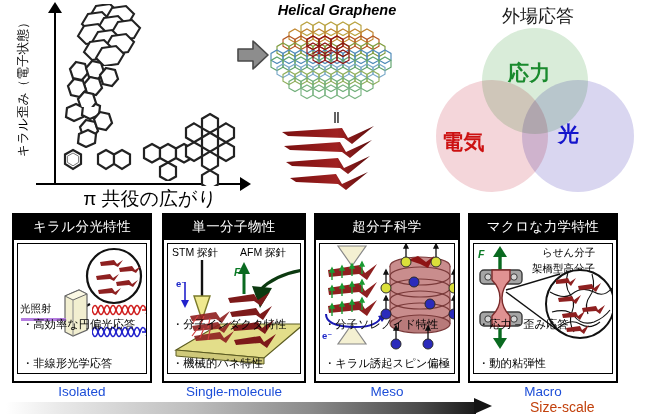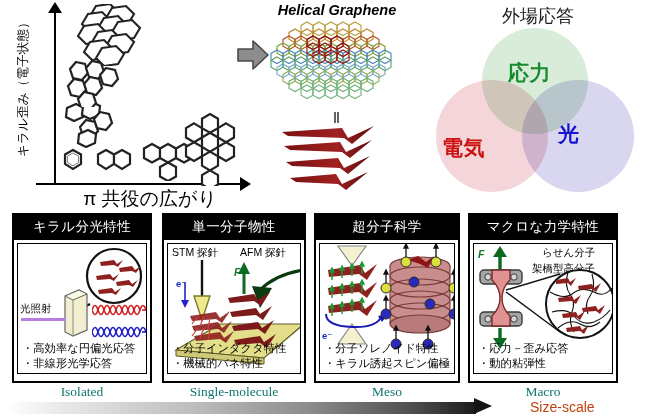--- a/index.html
+++ b/index.html
@@ -55,22 +55,22 @@
   .venn-circle{position:absolute;border-radius:50%;mix-blend-mode:multiply;}
   .venn-label{position:absolute;font-size:21px;font-weight:bold;letter-spacing:.5px;}
 
   
   .panel{position:absolute;top:213px;border:2.5px solid #000;background:#fff;box-sizing:border-box;}
   .panel-head{background:#000;color:#fff;text-align:center;font-size:13.5px;
       padding:3px 0 4px;letter-spacing:.4px;}
   .panel-body{position:relative;height:129px;background:#fff;overflow:hidden;
       margin:3px;border:1px solid #000;}
   .bullets{position:absolute;left:4px;bottom:2px;font-size:11.3px;line-height:1.35;color:#000;}
-  .bullets div{white-space:nowrap;}
-  .scale-label{position:absolute;top:384px;text-align:center;font-size:13.5px;color:#0f766e;font-family:Liberation Serif, serif;}
+  .bullets div{white-space:nowrap;margin-top:24px;}
+  .scale-label{position:absolute;top:384px;text-align:center;font-size:13.5px;color:#1d4ed8;}
 
   .art-label{position:absolute;font-size:10.5px;color:#000;white-space:nowrap;}
   .art-label.small{font-size:9.5px;}
   .art-label.green{color:#0a7a25;font-weight:bold;font-style:italic;}
   .art-label.blue{color:#1d27c8;font-weight:bold;}
 
   
   #scale-bar-wrap{position:absolute;left:6px;top:400px;width:654px;height:16px;}
   #scale-bar{position:absolute;left:0;top:2px;width:470px;height:12px;
       background:linear-gradient(to right,#ffffff 0%,#e8e8e8 12%,#bdbdbd 40%,#8a8a8a 65%,#4a4a4a 88%,#1a1a1a 100%);}
@@ -324,21 +324,21 @@
       </svg>
     </div>
   </div>
 
   <div id="venn">
     <div id="venn-title">外場応答</div>
     <div class="venn-circle" style="left:64px;top:26px;width:106px;height:106px;background:#d9ecd9;"></div>
     <div class="venn-circle" style="left:18px;top:78px;width:112px;height:112px;background:#f4d6da;"></div>
     <div class="venn-circle" style="left:104px;top:78px;width:112px;height:112px;background:#d9d6f0;"></div>
     <div class="venn-label" style="left:90px;top:57px;color:#1a8a2e;">応力</div>
-    <div class="venn-label" style="left:24px;top:132px;color:#cc1111;">電気</div>
+    <div class="venn-label" style="left:24px;top:126px;color:#cc1111;">電気</div>
     <div class="venn-label" style="left:140px;top:118px;color:#1414cc;">光</div>
   </div>
 
   <div class="panel" style="left:12px;width:140px;height:170px;">
     <div class="panel-head">キラル分光特性</div>
     <div class="panel-body">
 
       <svg style="position:absolute;left:58px;top:2px;" width="72" height="66" viewBox="0 0 72 66">
         <circle cx="38" cy="30" r="27" fill="#fff" stroke="#111" stroke-width="2.2"></circle>
         <g fill="#8e2020">

